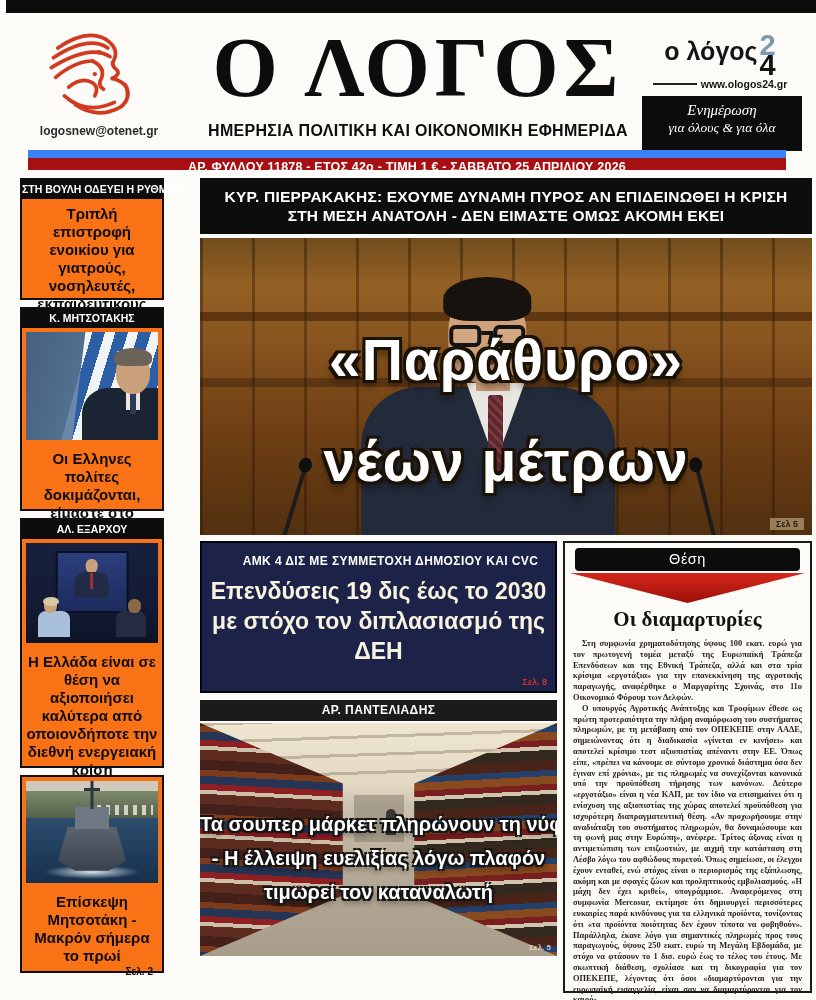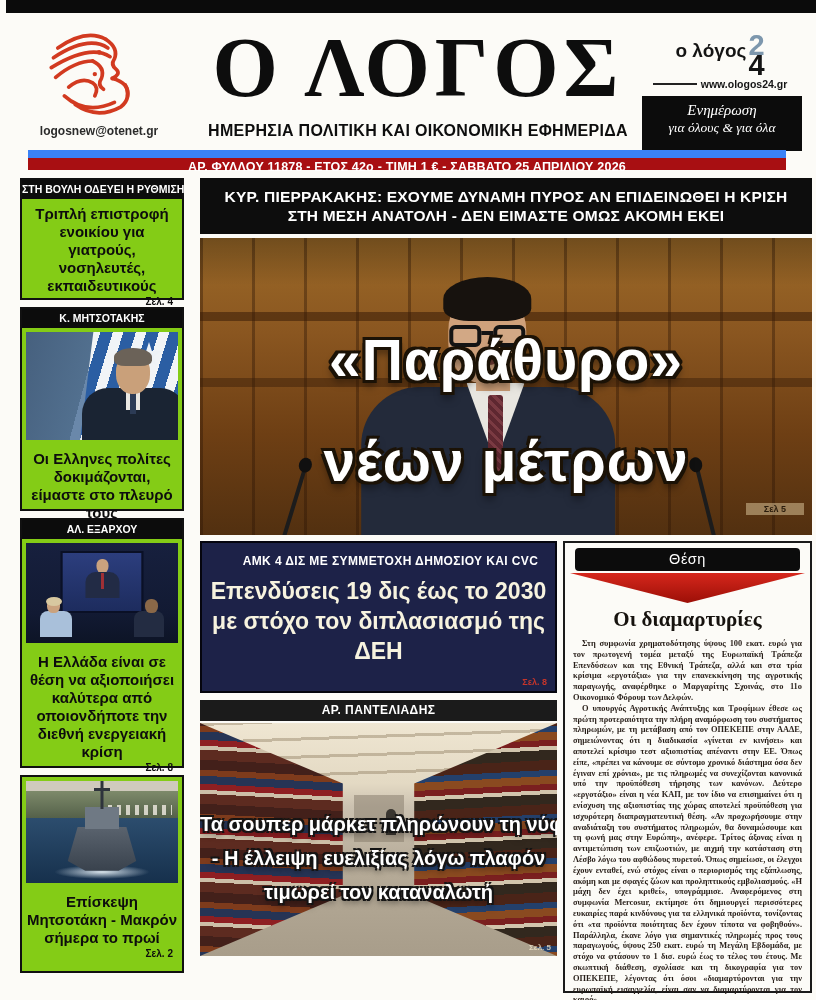--- a/index.html
+++ b/index.html
@@ -12,35 +12,35 @@
 
   
   .logo-wrap{left:34px;top:24px;width:126px;height:98px;}
   .logo-email{left:10px;top:124px;width:178px;text-align:center;font-size:12px;font-weight:bold;color:#2b2b2b;}
   .masthead{left:192px;top:20px;width:452px;text-align:center;
             font-family:"Liberation Serif","DejaVu Serif",serif;font-weight:bold;
             font-size:84px;line-height:96px;letter-spacing:5px;color:#0d0d0d;}
   .mast-sub{left:192px;top:122px;width:452px;text-align:center;font-size:16px;font-weight:bold;color:#0d0d0d;letter-spacing:.3px;}
   .logo24{left:634px;top:34px;width:172px;text-align:center;}
   .logo24-row{display:flex;align-items:flex-start;justify-content:center;}
-  .logo24-name{font-size:19px;font-weight:bold;color:#141414;line-height:34px;}
+  .logo24-name{font-size:25px;font-weight:bold;color:#141414;line-height:34px;}
   .logo24-nums{display:flex;flex-direction:column;margin-left:2px;}
   .logo24-n2{color:#7d97ad;font-size:29px;font-weight:bold;line-height:22px;}
   .logo24-n4{color:#141414;font-size:29px;font-weight:bold;line-height:22px;margin-top:-2px;}
   .logo24-urlrow{display:flex;align-items:center;justify-content:center;gap:4px;margin-top:2px;}
   .logo24-line{width:44px;height:2px;background:#222;}
   .logo24-url{font-size:10.5px;font-weight:bold;color:#141414;}
   .tagline-box{left:642px;top:96px;width:160px;height:55px;background:#0c0c0c;color:#fff;text-align:center;}
   .tag1{font-family:"Liberation Serif",serif;font-style:italic;font-size:15px;margin-top:6px;}
   .tag2{font-family:"Liberation Serif",serif;font-style:italic;font-size:13.5px;margin-top:1px;}
   .issue-bar{left:28px;top:150px;width:758px;height:20px;background:#a80f12;border-top:8px solid #3b82f6;
              color:#fff;font-size:12.5px;font-weight:bold;text-align:center;line-height:18px;letter-spacing:.2px;}
 
   
-  .side-box{left:20px;width:164px;border:2px solid #101010;background:#84cc16;}
+  .side-box{left:20px;width:144px;border:2px solid #101010;background:#f97316;}
   .side-kicker{height:19px;background:#0c0c0c;color:#fff;font-size:10.5px;font-weight:bold;
                text-align:center;line-height:19px;white-space:nowrap;}
   .side-head{font-size:15px;font-weight:bold;text-align:center;line-height:18px;padding:6px 4px 0;color:#0d0d0d;}
   .side-page{font-size:10px;font-weight:bold;text-align:right;padding:1px 9px 3px;color:#0d0d0d;}
   .side-photo{position:relative;margin:4px;overflow:hidden;}
 
   
   .ph-flag{height:108px;background:linear-gradient(105deg,#46607e 0%,#52708f 40%,#6a88aa 40%);}
   .flag-stripes{position:absolute;top:-12%;right:-10%;width:70%;height:126%;
       background:repeating-linear-gradient(100deg,#f1f4f7 0 10px,#2b5ea3 10px 22px);transform:rotate(7deg);}
@@ -103,22 +103,22 @@
   .pm-bridge{position:absolute;top:44px;left:50%;transform:translateX(-50%);width:12px;height:4px;background:#141414;}
   .pm-mouth{position:absolute;bottom:18px;left:50%;transform:translateX(-50%);width:18px;height:8px;background:#7a4038;border-radius:40%;}
   .mic{position:absolute;bottom:-6px;width:4px;height:74px;background:#1c1c1c;border-radius:2px;}
   .mic::after{content:'';position:absolute;top:-11px;left:-5px;width:13px;height:15px;background:#101010;border-radius:50%;}
   .mic-l{left:15%;transform:rotate(17deg);}
   .mic-r{right:17%;transform:rotate(-14deg);}
   .pm-ov{position:absolute;left:0;right:0;text-align:center;color:#fff;font-weight:bold;font-size:57px;letter-spacing:1px;
      text-shadow:3px 3px 0 #1b1206,-3px 3px 0 #1b1206,3px -3px 0 #1b1206,-3px -3px 0 #1b1206,0 6px 9px rgba(0,0,0,.55);}
   .pm-ov1{top:30%;}
   .pm-ov2{top:64%;}
-  .pm-page{position:absolute;right:8px;bottom:20px;font-size:9px;font-weight:bold;color:#2a1c0c;
-           background:rgba(214,191,150,.55);padding:1px 18px;}
+  .pm-page{position:absolute;right:8px;bottom:5px;font-size:9px;font-weight:bold;color:#2a1c0c;
+           background:rgba(214,191,150,.55);padding:1px 6px;}
 
   
   .deh-box{left:200px;top:541px;width:357px;height:152px;background:#1d2248;border:2px solid #05050e;}
   .deh-kicker{margin-top:11px;text-align:center;color:#fff;font-size:12px;font-weight:bold;letter-spacing:.4px;padding-left:24px;}
   .deh-head{margin-top:8px;text-align:center;color:#f7f3df;font-size:23px;font-weight:bold;line-height:30px;}
   .deh-page{position:absolute;right:8px;bottom:4px;color:#c5352b;font-size:9px;font-weight:bold;}
 
   
   .pant-bar{left:200px;top:700px;width:357px;height:21px;background:#1b1b1b;color:#fff;
             font-size:12px;font-weight:bold;text-align:center;line-height:21px;letter-spacing:.4px;}

